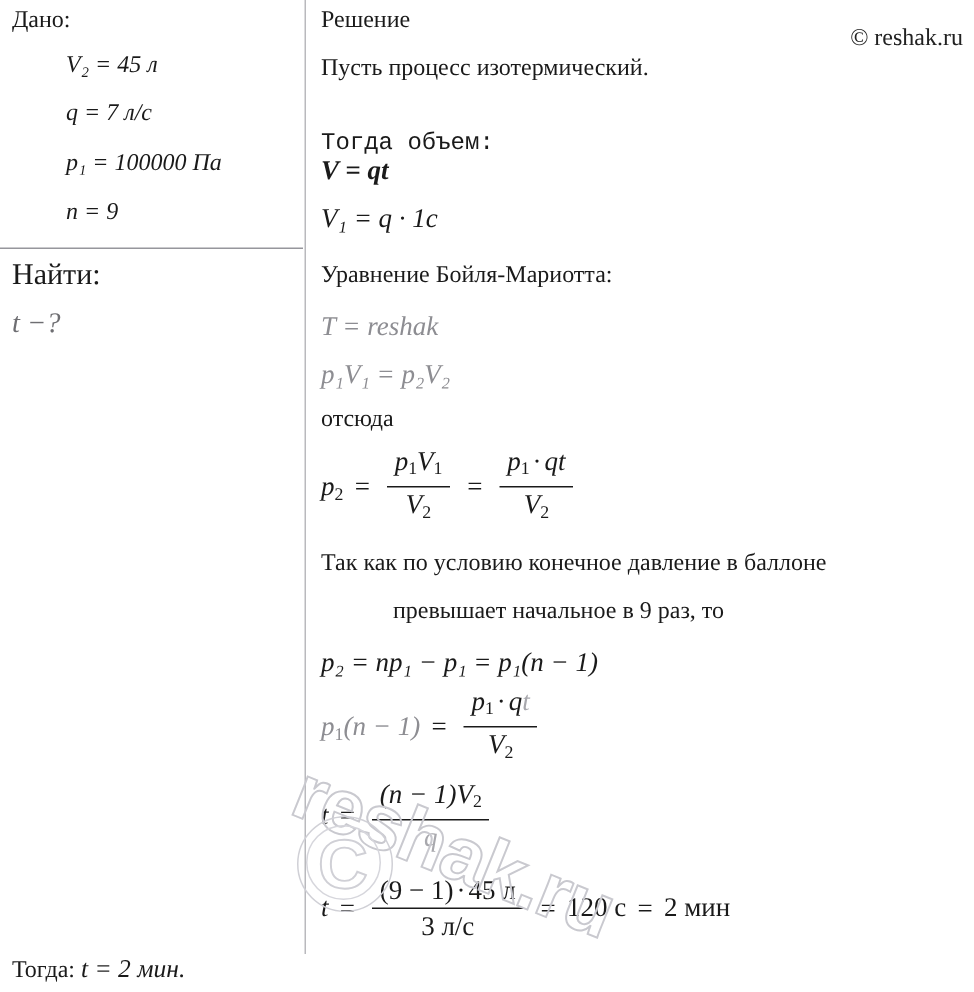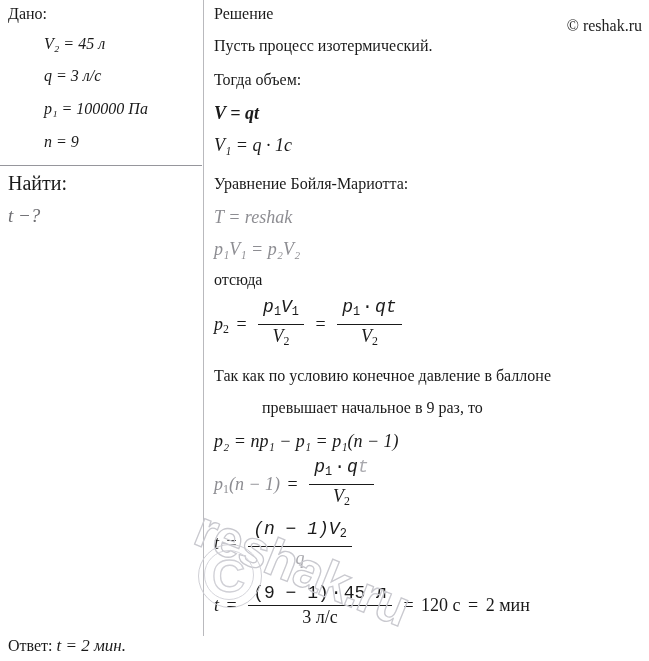--- a/index.html
+++ b/index.html
@@ -106,21 +106,21 @@
   .sol-math {
     font-size: 18px;
     line-height: 22px;
     font-style: italic;
   }
   .sol-math .up { font-style: normal; }
 
   
   .r0  { top: 4px; }
   .r1  { top: 36px; }
-  .r2  { top: 70px; }
+  .r2  { top: 85px; font-family: Liberation Mono, monospace; }
   .r3  { top: 102px; font-weight: bold; }
   .r4  { top: 134px; }
   .r5  { top: 174px; }
   .r6  { top: 206px; }
   .r7  { top: 238px; }
   .r8  { top: 270px; }
   .r9  { top: 298px; }
   .r10 { top: 366px; }
   .r11 { top: 398px; margin-left: 48px; }
   .r12 { top: 430px; }
@@ -143,21 +143,20 @@
     text-align: center;
     margin: 0 4px;
     position: relative;
     top: -1px;
   }
   .frac .num {
     display: block;
     padding: 0 5px 1px 5px;
     border-bottom: 1.4px solid #1a1a1a;
     line-height: 21px;
-    font-family: Liberation Mono, monospace;
   }
   .frac .den {
     display: block;
     padding: 1px 5px 0 5px;
     line-height: 21px;
   }
   .eq { font-style: normal; padding: 0 3px; }
   .dotop { font-style: normal; padding: 0 2px; }
 
   
@@ -231,37 +230,37 @@
 <div class="h-divider"></div>
 
 <div class="copyright">© reshak.ru</div>
 
 <div class="given-col">
   <div class="given-head">Дано:</div>
   <div class="given-line l0">
     <span>V₂ = 45 л</span>
   </div>
   <div class="given-line l1">
-    <span>q = 3 л/с</span>
+    <span>q = 7 л/с</span>
   </div>
   <div class="given-line l2">
     <span>p₁ = 100000 Па</span>
   </div>
   <div class="given-line l3">
     <span>n = 9</span>
   </div>
 </div>
 
 <div class="find-head">Найти:</div>
 <div class="find-line">
   <span>t −?</span>
 </div>
 
 <div class="answer-line">
-  <span>Ответ:</span>
+  <span>Тогда:</span>
   <span class="math">t = 2 мин.</span>
 </div>
 
 <div class="sol-col">
 
   <div class="sol-row sol-text r0">Решение</div>
 
   <div class="sol-row sol-text r1">Пусть процесс изотермический.</div>
 
   <div class="sol-row sol-text r2">Тогда объем:</div>

